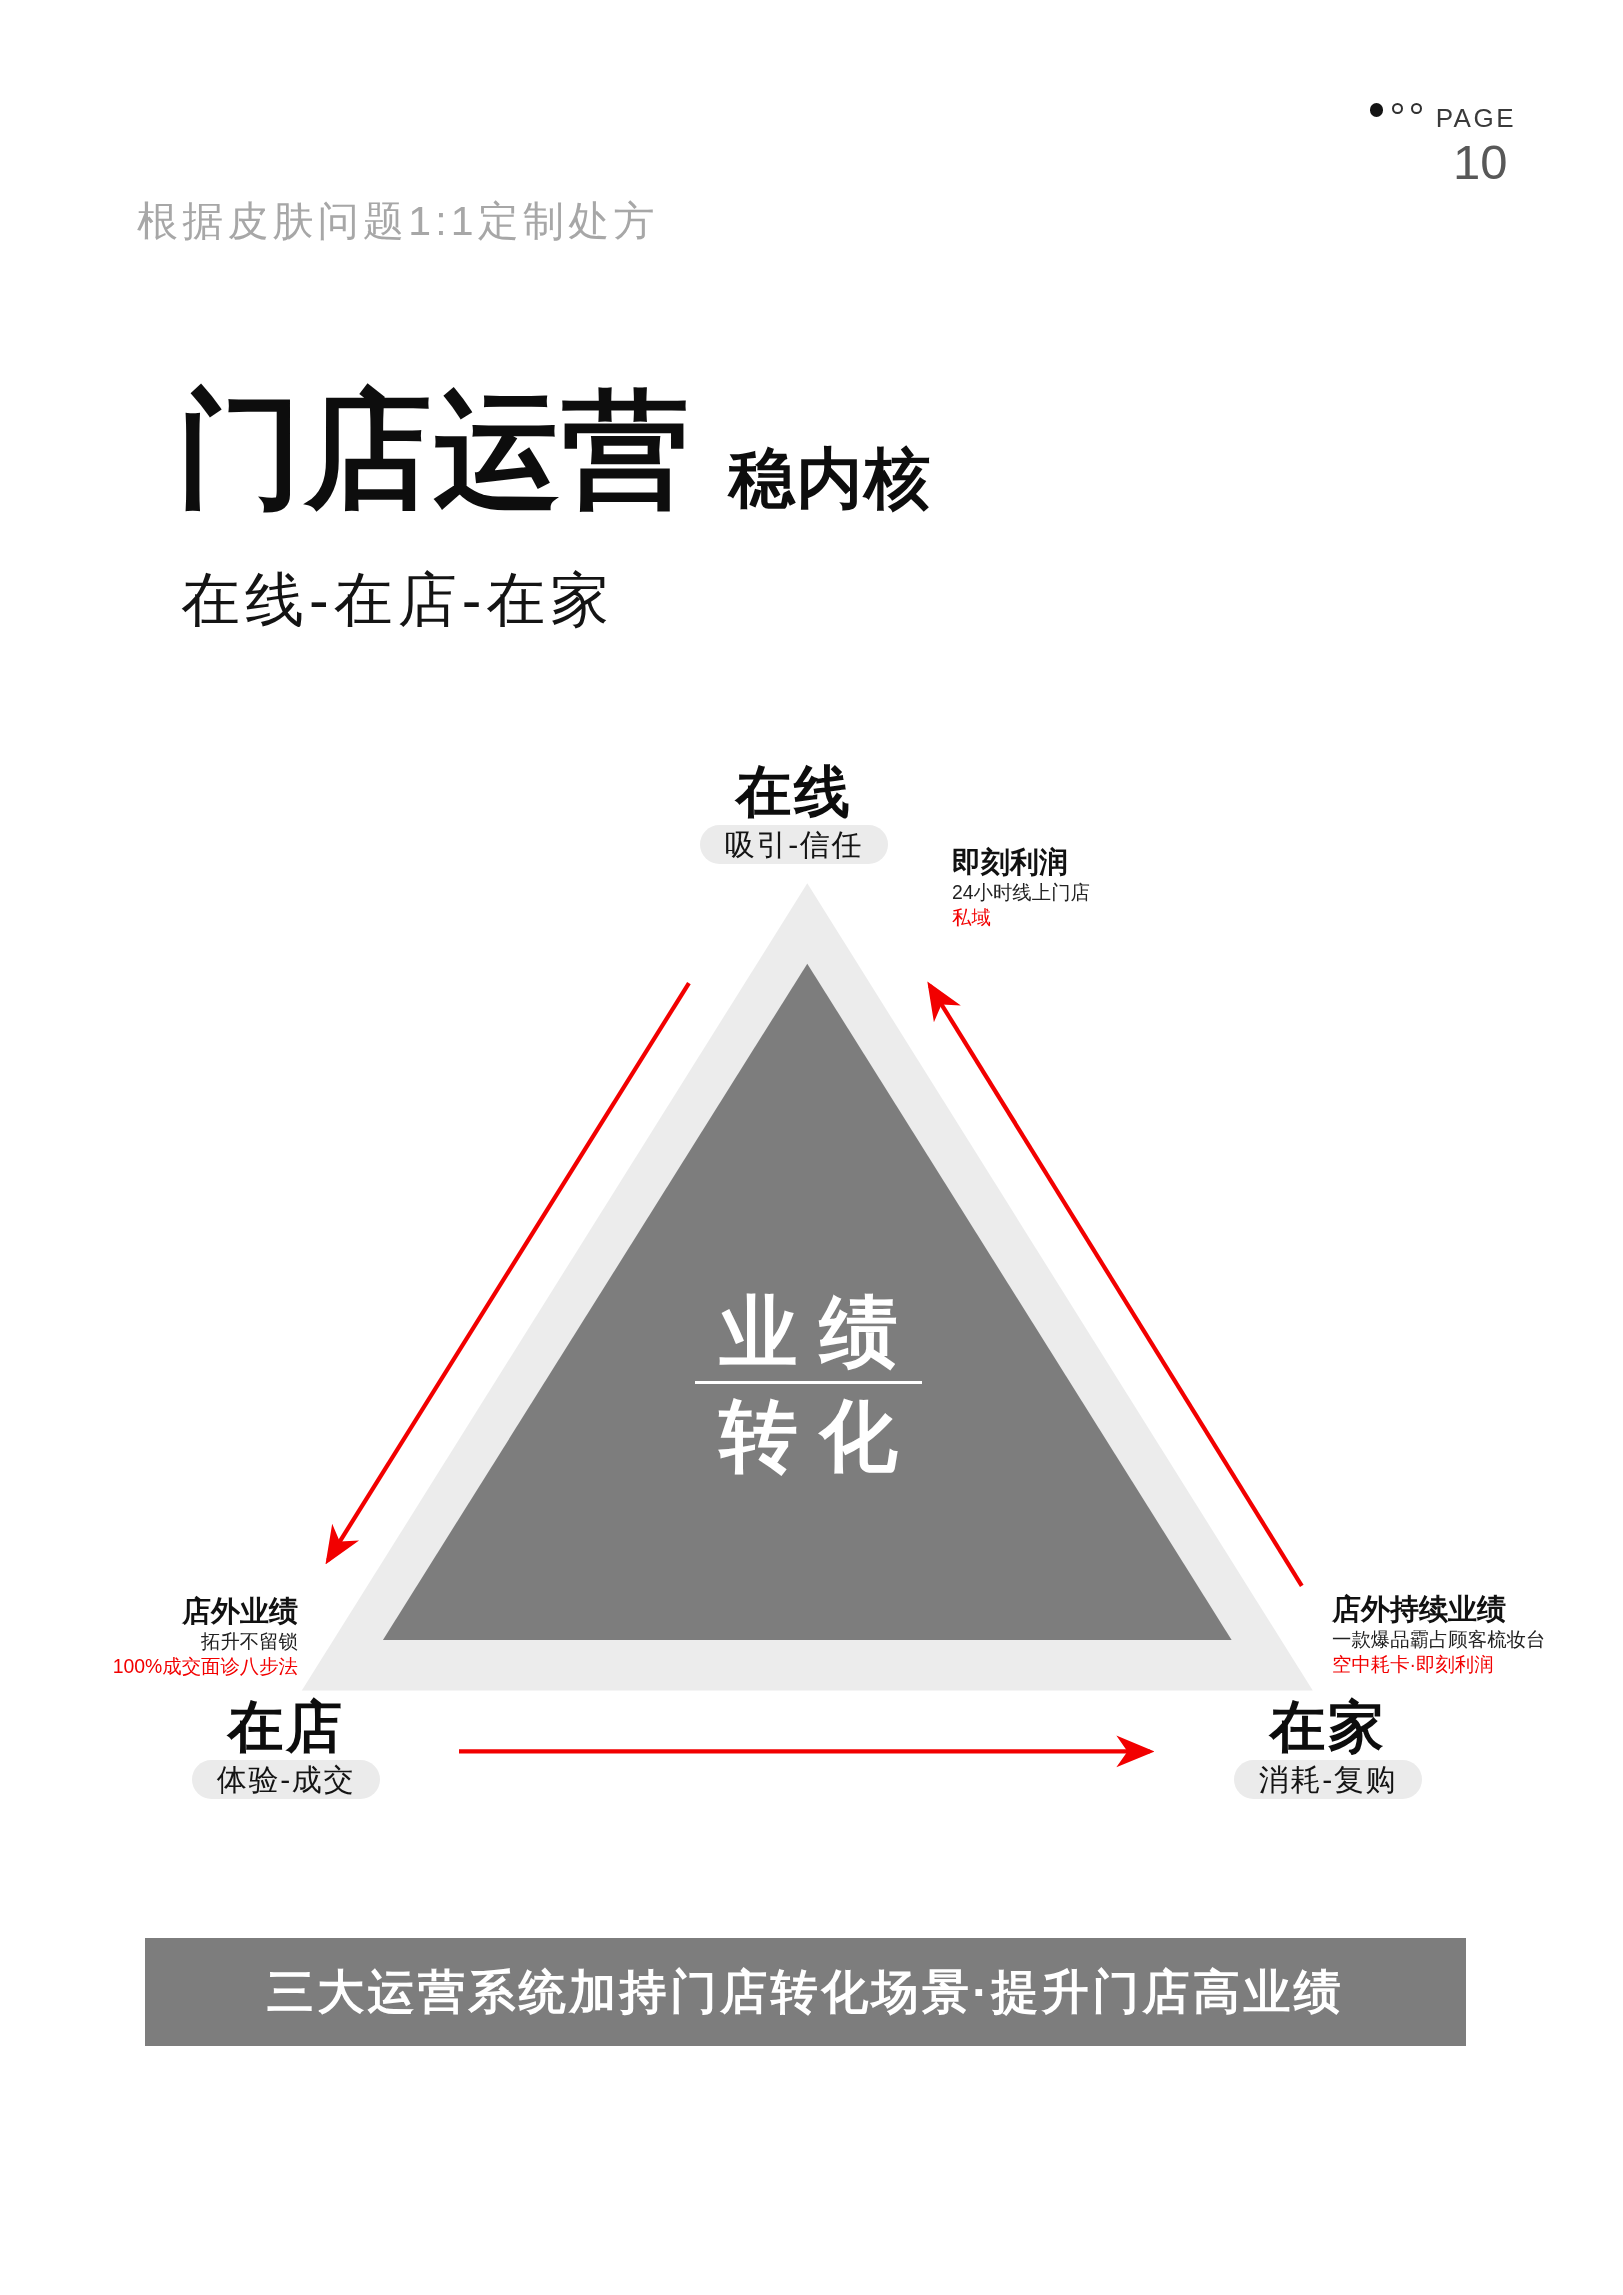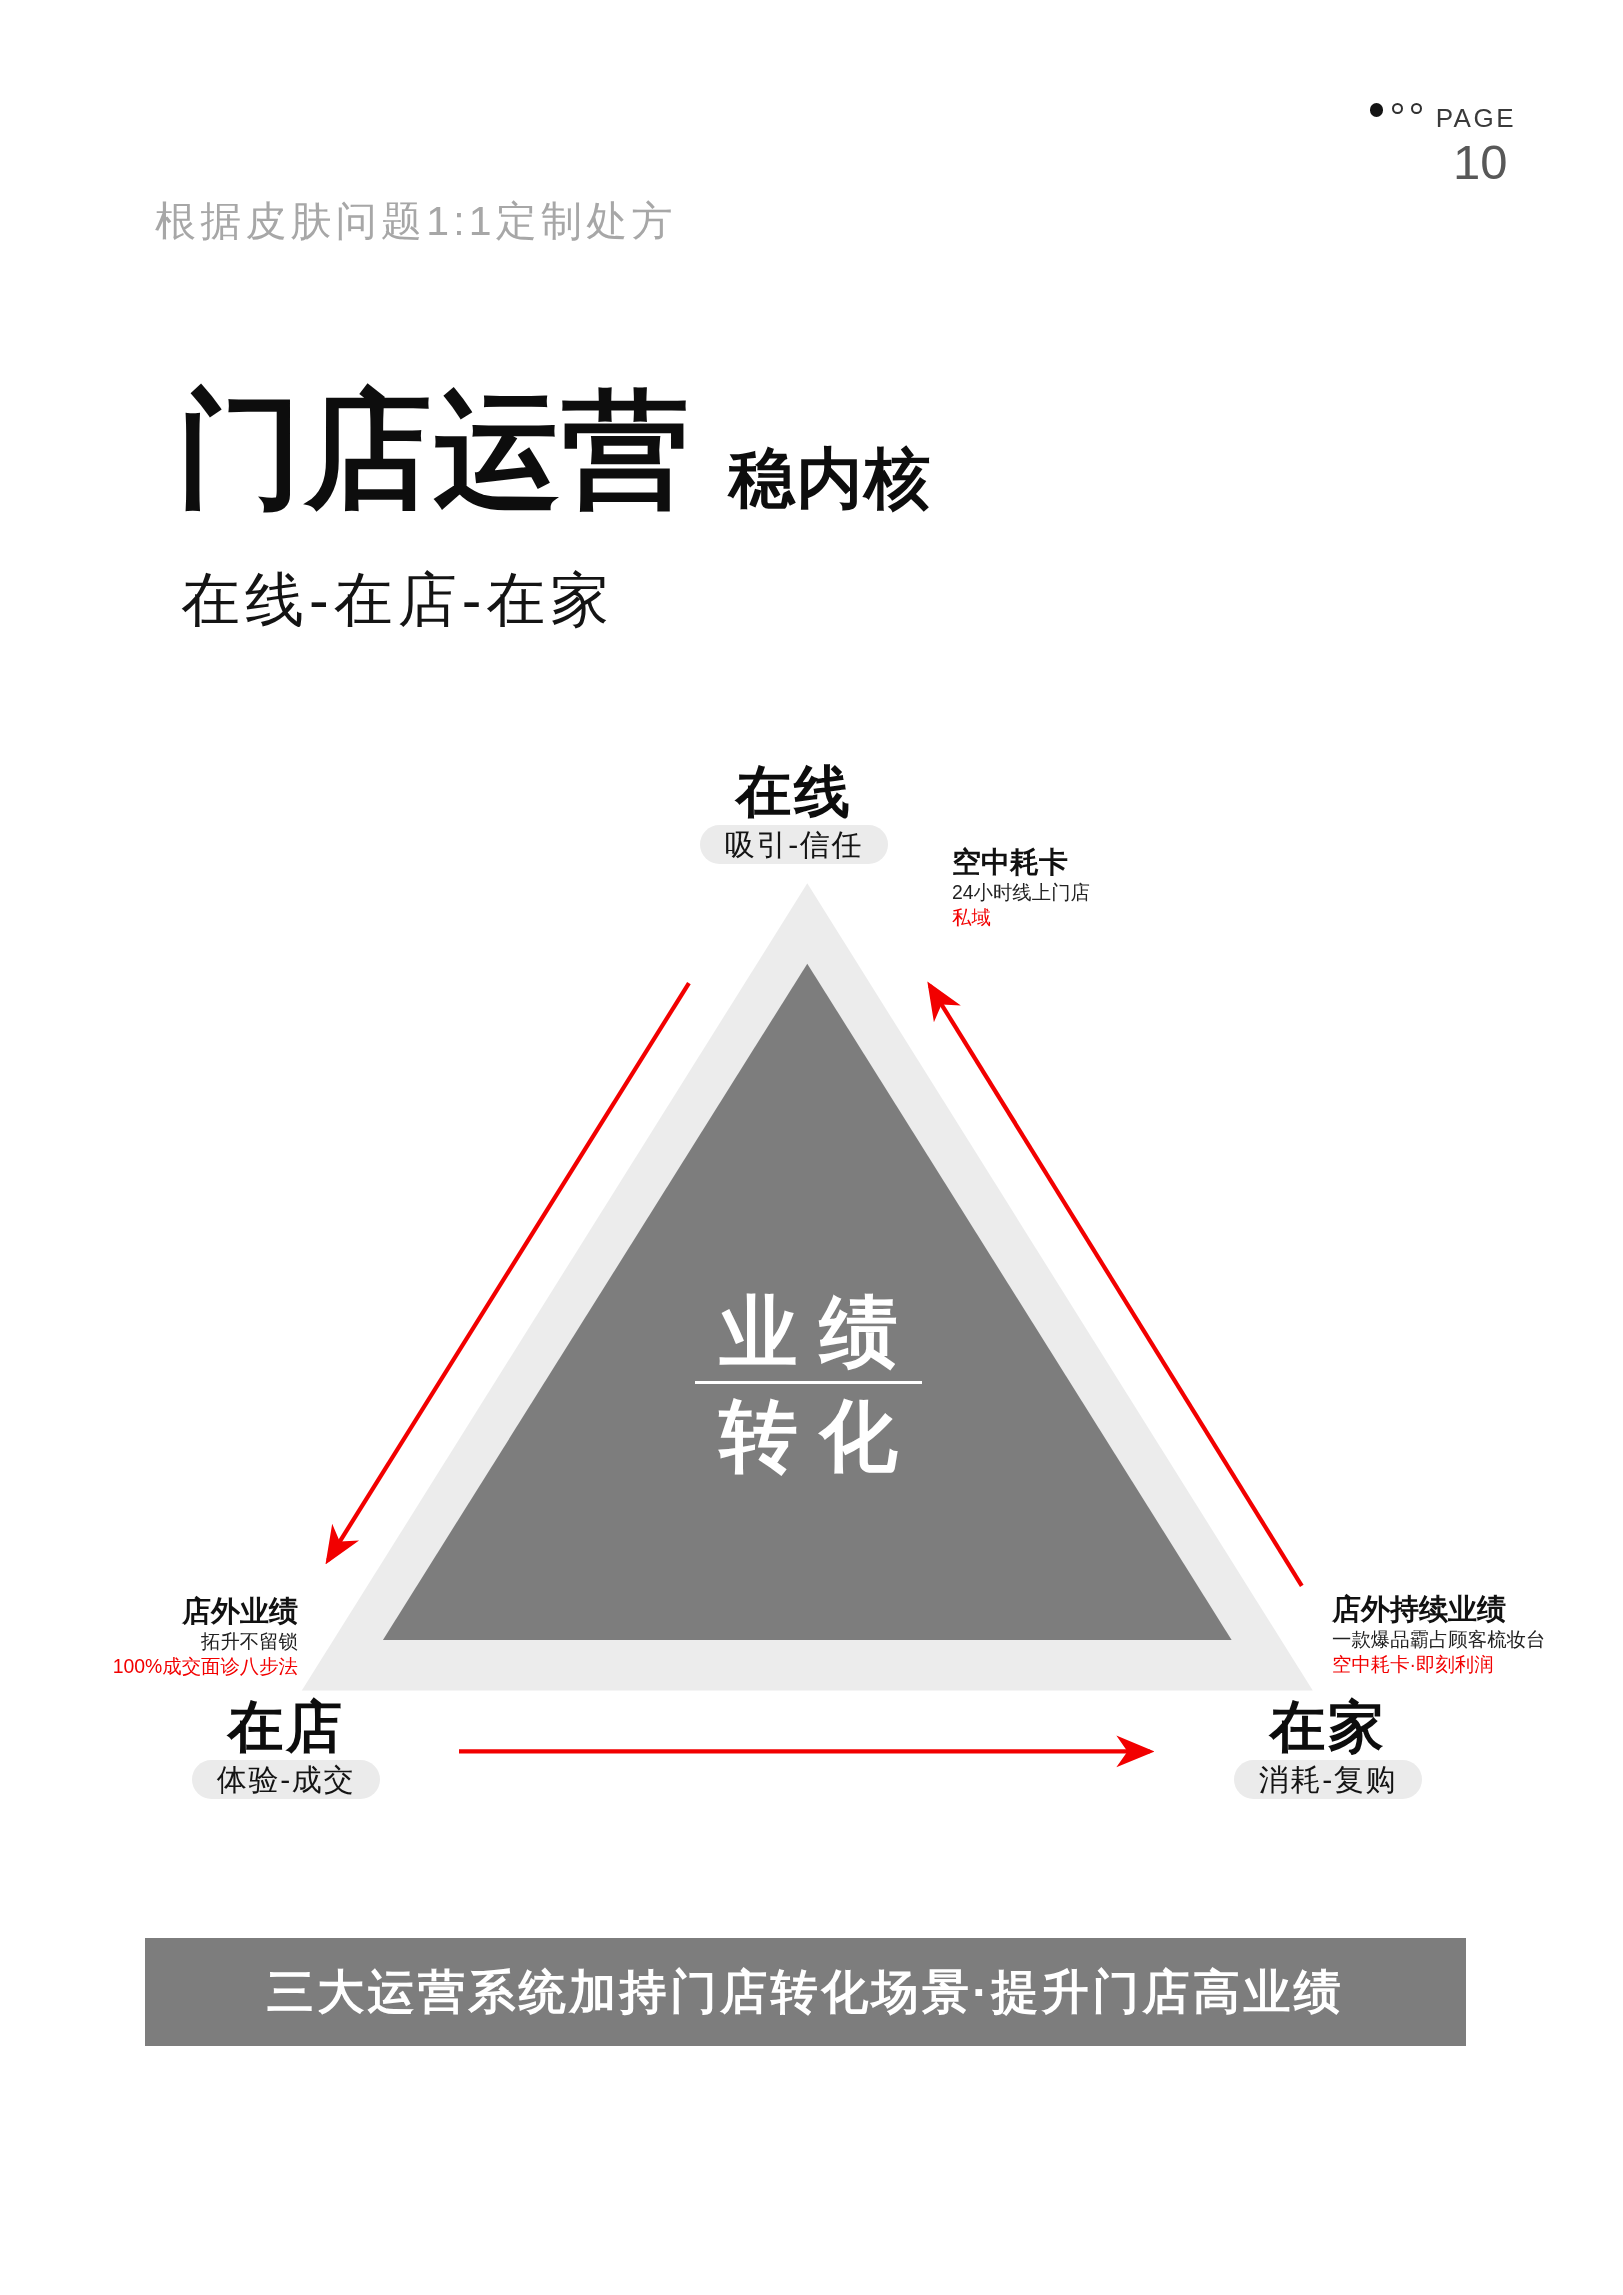--- a/index.html
+++ b/index.html
@@ -19,21 +19,21 @@
 
   
   .page-indicator{position:absolute;top:103px;right:107px;text-align:right;}
   .dots-row{display:flex;align-items:flex-start;gap:8.5px;justify-content:flex-end;}
   .dot{display:inline-block;width:11px;height:11px;border-radius:50%;border:2.1px solid #2f2f2f;background:transparent;}
   .dot.filled{width:13.5px;height:13.5px;background:#141414;border:none;}
   .page-word{font-size:26px;letter-spacing:2.5px;color:#3a3a3a;font-weight:400;margin-left:5px;}
   .page-number{font-size:49px;font-weight:300;color:#585858;margin-top:4px;padding-right:8.5px;line-height:1;}
 
   
-  .kicker{position:absolute;left:155px;top:194px;font-size:41px;letter-spacing:4.2px;color:#a7a7a7;font-weight:500;}
+  .kicker{position:absolute;left:137px;top:194px;font-size:41px;letter-spacing:4.2px;color:#a7a7a7;font-weight:500;}
   .title-row{position:absolute;left:176px;top:382px;display:flex;align-items:flex-end;gap:38px;color:#0d0d0d;}
   .title-main{font-size:127px;font-weight:800;line-height:1.08;letter-spacing:1.7px;}
   .title-suffix{font-size:66px;font-weight:800;line-height:1.0;padding-bottom:8.5px;letter-spacing:1.7px;}
   .subtitle{position:absolute;left:181px;top:561px;font-size:59px;font-weight:500;letter-spacing:5px;color:#141414;}
 
   
   .diagram-layer{position:absolute;left:0;top:0;width:1623px;height:2295px;}
 
   
   .center-label{position:absolute;left:695px;top:1289px;width:227px;text-align:center;color:#ffffff;}
@@ -111,21 +111,21 @@
   <div class="node node-instore">
     <div class="node-label">在店</div>
     <div class="node-pill">体验-成交</div>
   </div>
   <div class="node node-athome">
     <div class="node-label">在家</div>
     <div class="node-pill">消耗-复购</div>
   </div>
 
   <div class="annotation annotation-online">
-    <div class="ann-title">空中耗卡</div>
+    <div class="ann-title">即刻利润</div>
     <div class="ann-line">24小时线上门店</div>
     <div class="ann-red">私域</div>
   </div>
   <div class="annotation annotation-instore">
     <div class="ann-title">店外业绩</div>
     <div class="ann-line">拓升不留锁</div>
     <div class="ann-red">100%成交面诊八步法</div>
   </div>
   <div class="annotation annotation-athome">
     <div class="ann-title">店外持续业绩</div>

